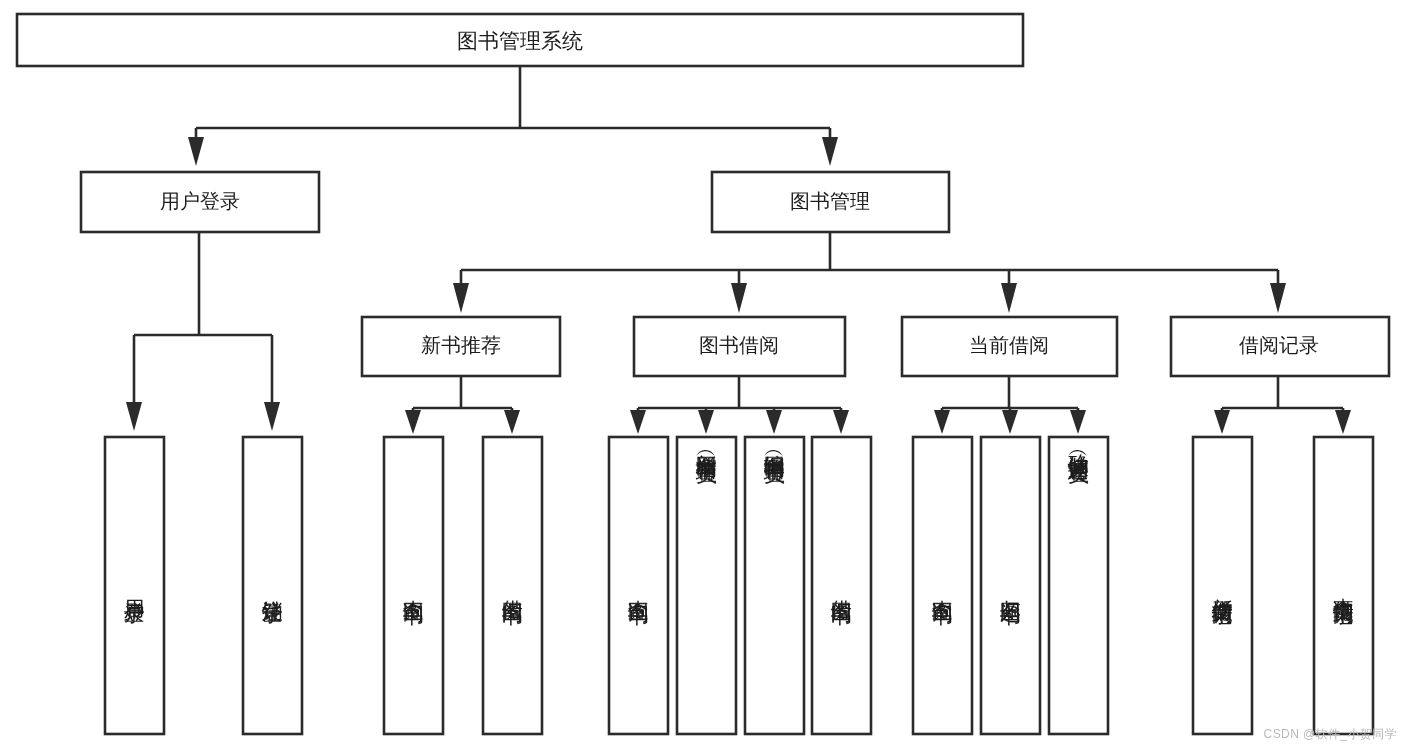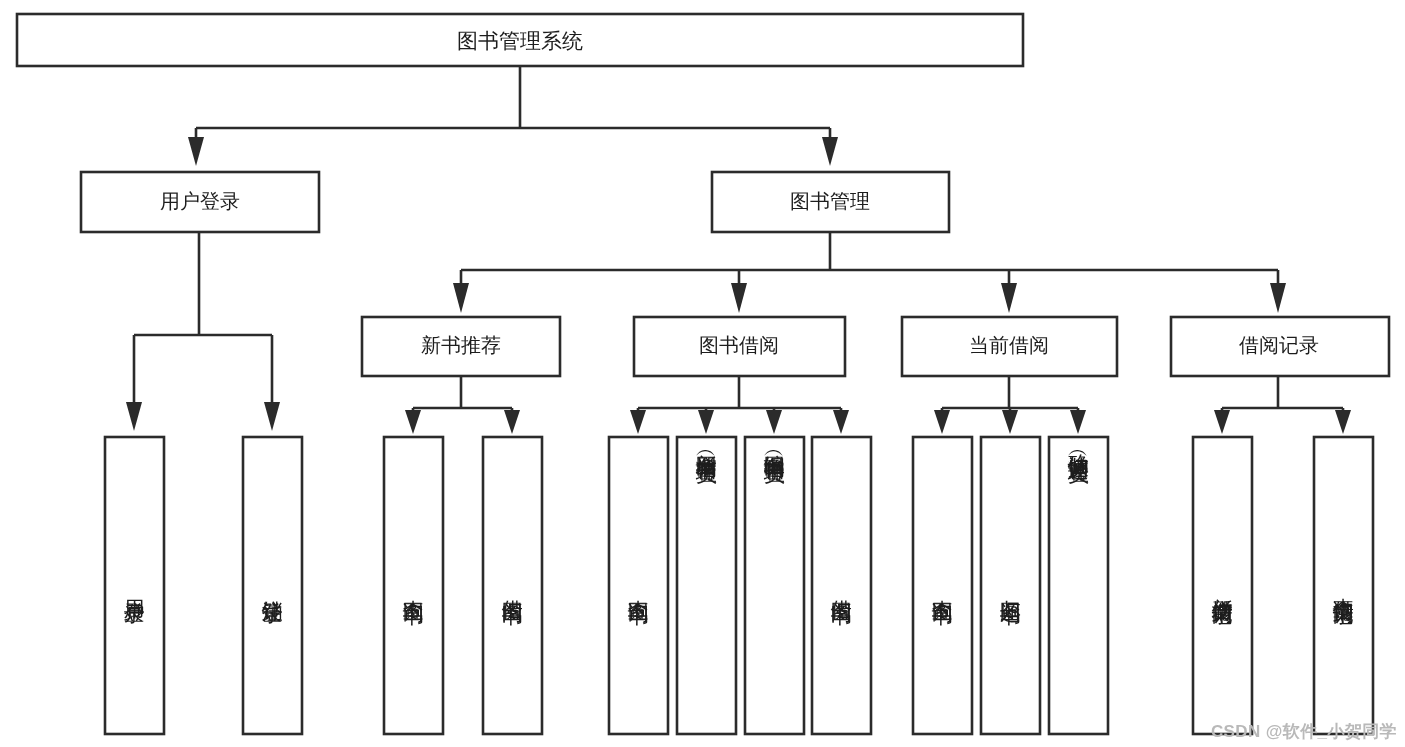--- a/index.html
+++ b/index.html
@@ -68,25 +68,24 @@
     letter-spacing: 1.5px;
     color: #1d1d1d;
     white-space: nowrap;
     text-align: center;
   }
   .watermark {
     position: absolute;
     right: 8px;
     bottom: 4px;
     font-family: "Liberation Sans", "DejaVu Sans", sans-serif;
-    font-size: 17px;
+    font-size: 12px;
     color: #b9b9b9;
     letter-spacing: 0.4px;
     white-space: nowrap;
-    font-weight: bold;
   }
 </style>
 </head>
 <body>
 
 <div id="diagram-root">
 
   <svg class="flow" viewBox="0 0 1405 747" xmlns="http://www.w3.org/2000/svg">
 
     <g>

